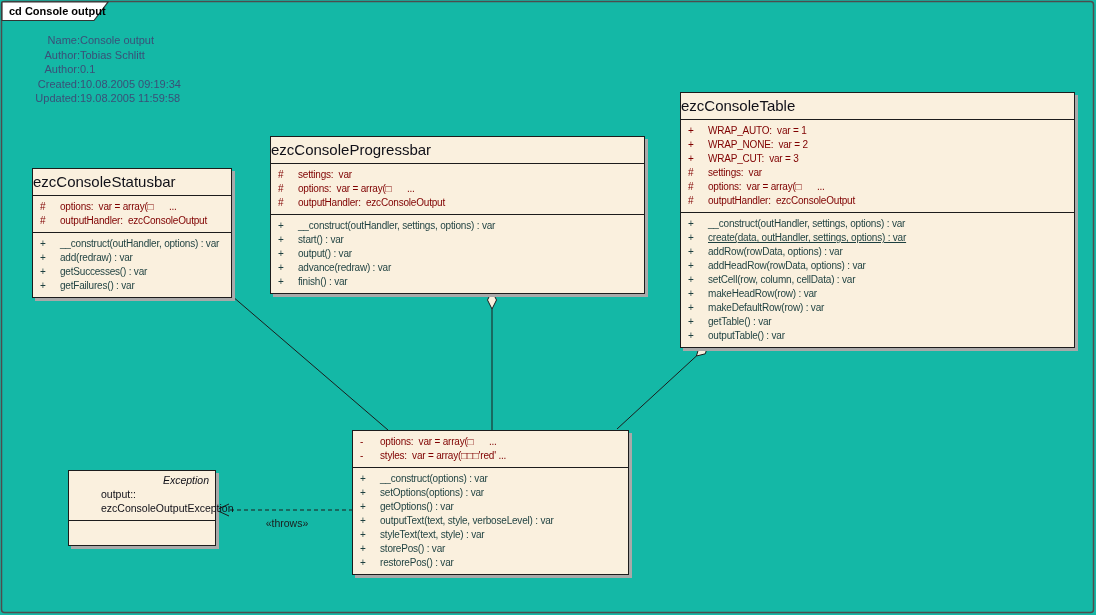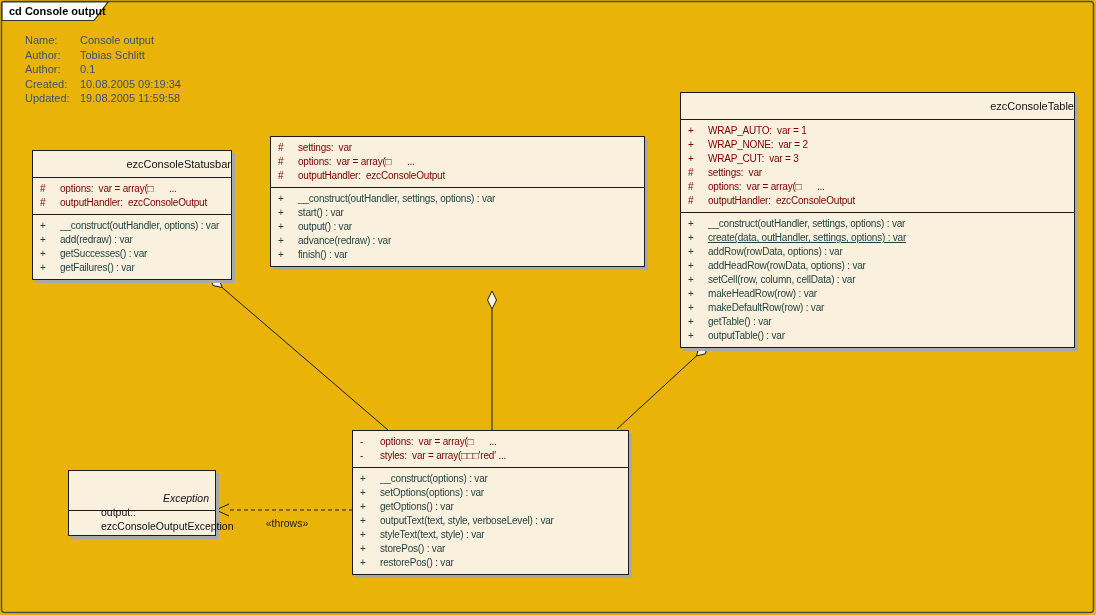--- a/index.html
+++ b/index.html
@@ -1,60 +1,60 @@
 <!DOCTYPE html>
 <html><head>
 <meta charset="utf-8">
 <style>
   html,body { margin:0; padding:0; background:#ffffff; }
   .canvas {
     position:relative; width:1096px; height:615px;
     font-family:"Liberation Sans", sans-serif;
-    overflow:hidden; background:#eab308;
+    overflow:hidden; background:#14b8a6;
   }
   svg.overlay { position:absolute; left:0; top:0; width:1096px; height:615px; }
 
   .frame-tab-label {
     position:absolute; left:9px; top:5px;
     font-size:11px; font-weight:bold; color:#000;
     white-space:pre;
   }
 
   .metadata { position:absolute; left:25px; top:33px; font-size:11px; color:#3A5078; }
-  .metadata .kvrow { display:flex; line-height:14.5px; }
+  .metadata .kvrow { display:flex; line-height:14.5px;text-align:right; }
   .metadata .klabel { width:55px; }
   .metadata .kvalue { white-space:pre; }
 
   .cls {
     position:absolute; box-sizing:border-box;
     background:#FAF0DE; border:1px solid #1C1C1C;
     box-shadow:3px 3px 0 0 #A9A9A9;
     font-size:10px;
   }
   .cls-title {
-    height:26px; line-height:26px; text-align:right;
-    font-size:11px; color:#101018; border-bottom:1px solid #1C1C1C;
+    height:26px; line-height:26px; text-align:left;
+    font-size:15px; color:#101018; border-bottom:1px solid #1C1C1C;
     white-space:pre; overflow:hidden;
   }
   .cls-comp { padding:4px 0; }
   .cls-comp.attrs { border-bottom:1px solid #1C1C1C; }
   .member { display:flex; line-height:14px; white-space:pre; letter-spacing:-0.2px; }
   .member .vis { width:20px; padding-left:7px; flex:none; }
   .member .txt { white-space:pre; }
   .member .txt.und { text-decoration:underline; }
   .attrs .member { color:#7F0000; }
   .methods .member { color:#1C3F3F; }
 
-  #cls-statusbar  { left:32px;  top:150px; width:200px; }
+  #cls-statusbar  { left:32px;  top:168px; width:200px; }
   #cls-progressbar{ left:270px; top:136px; width:375px; }
   #cls-table      { left:680px; top:92px;  width:395px; }
   #cls-output     { left:352px; top:430px; width:277px; }
 
   #cls-exception  { left:68px;  top:470px; width:148px; font-size:10.5px; }
-  .exc-name-comp { height:40px; border-bottom:1px solid #1C1C1C; box-sizing:border-box; padding-top:20px; }
+  .exc-name-comp { height:50px; border-bottom:1px solid #1C1C1C; box-sizing:border-box; padding-top:2px; }
   .exc-stereotype { text-align:right; padding-right:6px; font-style:italic; color:#101018; line-height:14px; }
   .exc-ns, .exc-nm { text-align:left; color:#101018; line-height:14px; white-space:pre;margin-left:32px; }
   .exc-empty { height:24px; }
 
   .throws-label {
     position:absolute; left:247px; top:517px; width:80px;
     text-align:center; font-size:10.5px; color:#1C1C1C;
   }
 </style>
 </head>
@@ -114,20 +114,21 @@
       </div>
     <div class="cls-comp methods">
         <div class="member"><span class="vis">+</span><span class="txt">__construct(outHandler, options) : var</span></div>
         <div class="member"><span class="vis">+</span><span class="txt">add(redraw) : var</span></div>
         <div class="member"><span class="vis">+</span><span class="txt">getSuccesses() : var</span></div>
         <div class="member"><span class="vis">+</span><span class="txt">getFailures() : var</span></div>
       </div>
   </div>
 
   <div class="cls" id="cls-progressbar">
+    <div class="cls-title">ezcConsoleProgressbar</div>
     <div class="cls-comp attrs">
         <div class="member"><span class="vis">#</span><span class="txt">settings:  var</span></div>
         <div class="member"><span class="vis">#</span><span class="txt">options:  var = array(□      ...</span></div>
         <div class="member"><span class="vis">#</span><span class="txt">outputHandler:  ezcConsoleOutput</span></div>
       </div>
     <div class="cls-comp methods">
         <div class="member"><span class="vis">+</span><span class="txt">__construct(outHandler, settings, options) : var</span></div>
         <div class="member"><span class="vis">+</span><span class="txt">start() : var</span></div>
         <div class="member"><span class="vis">+</span><span class="txt">output() : var</span></div>
         <div class="member"><span class="vis">+</span><span class="txt">advance(redraw) : var</span></div>

